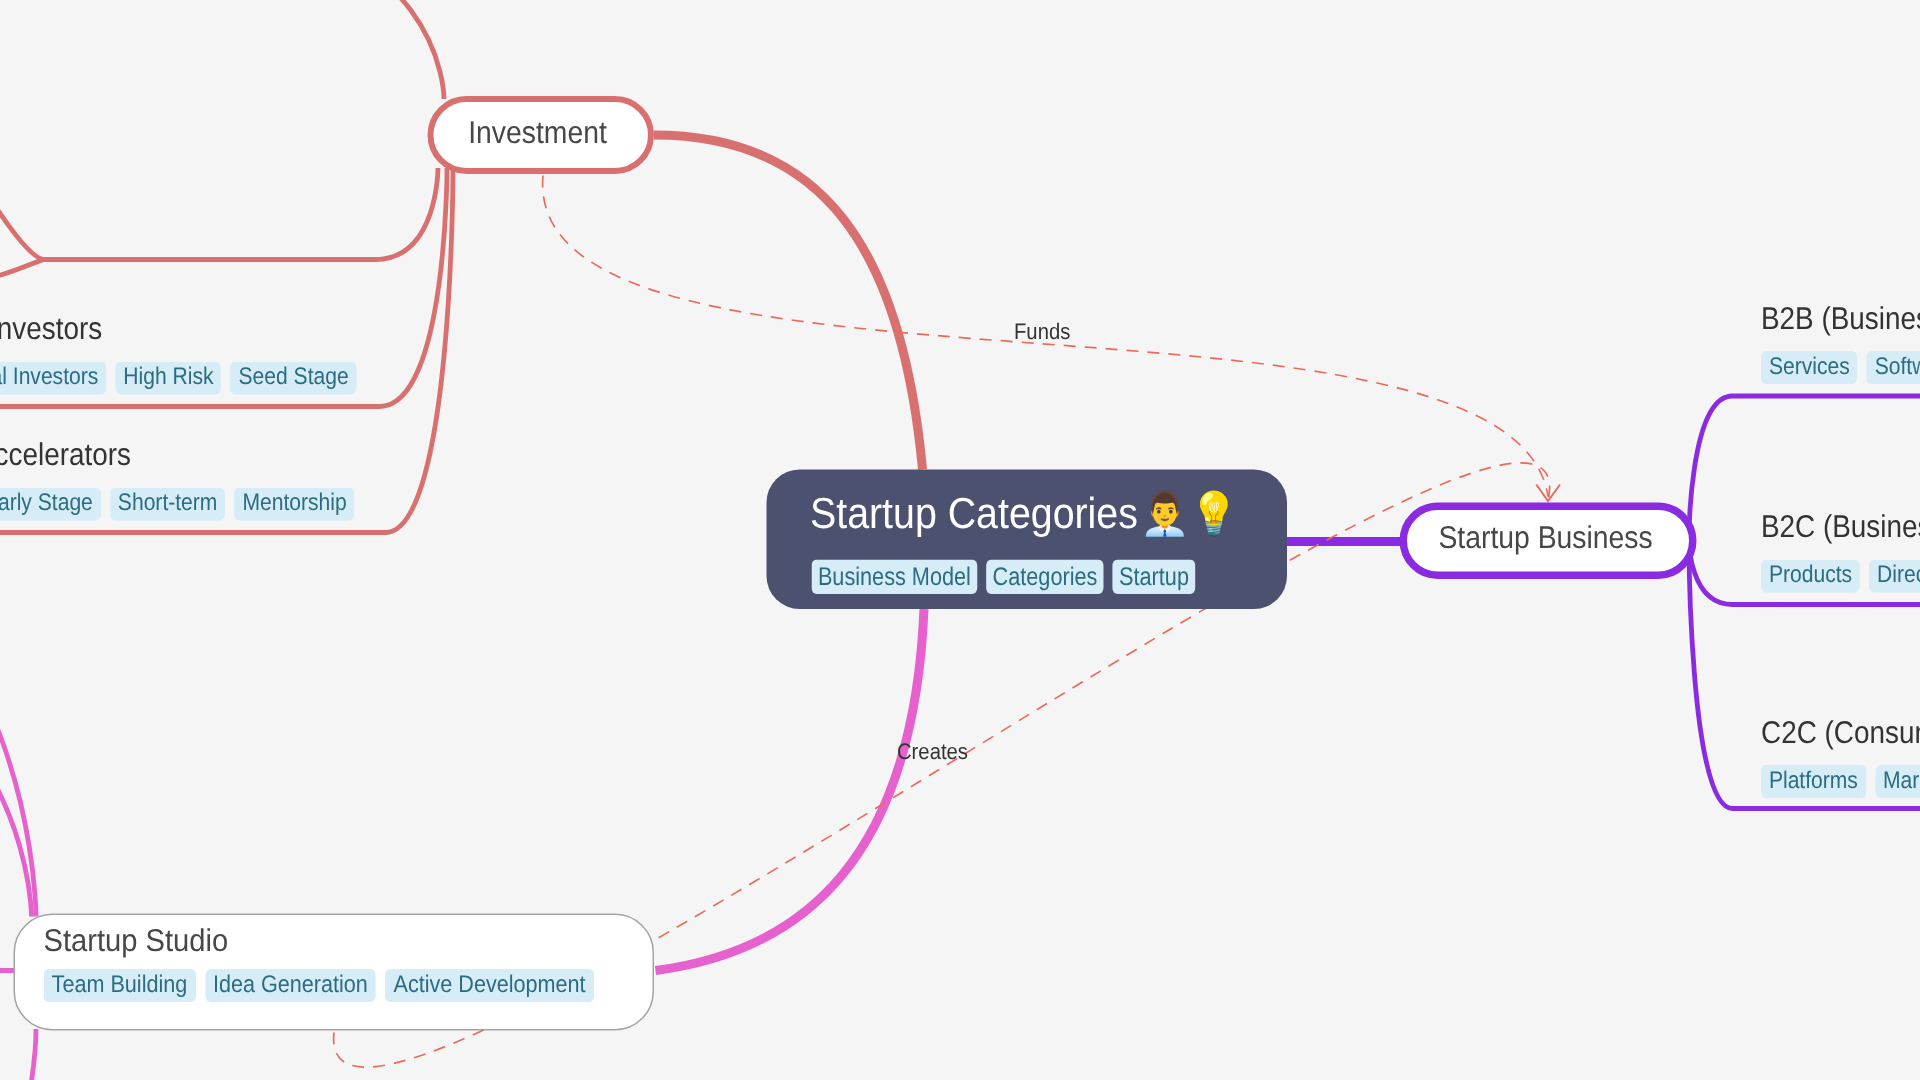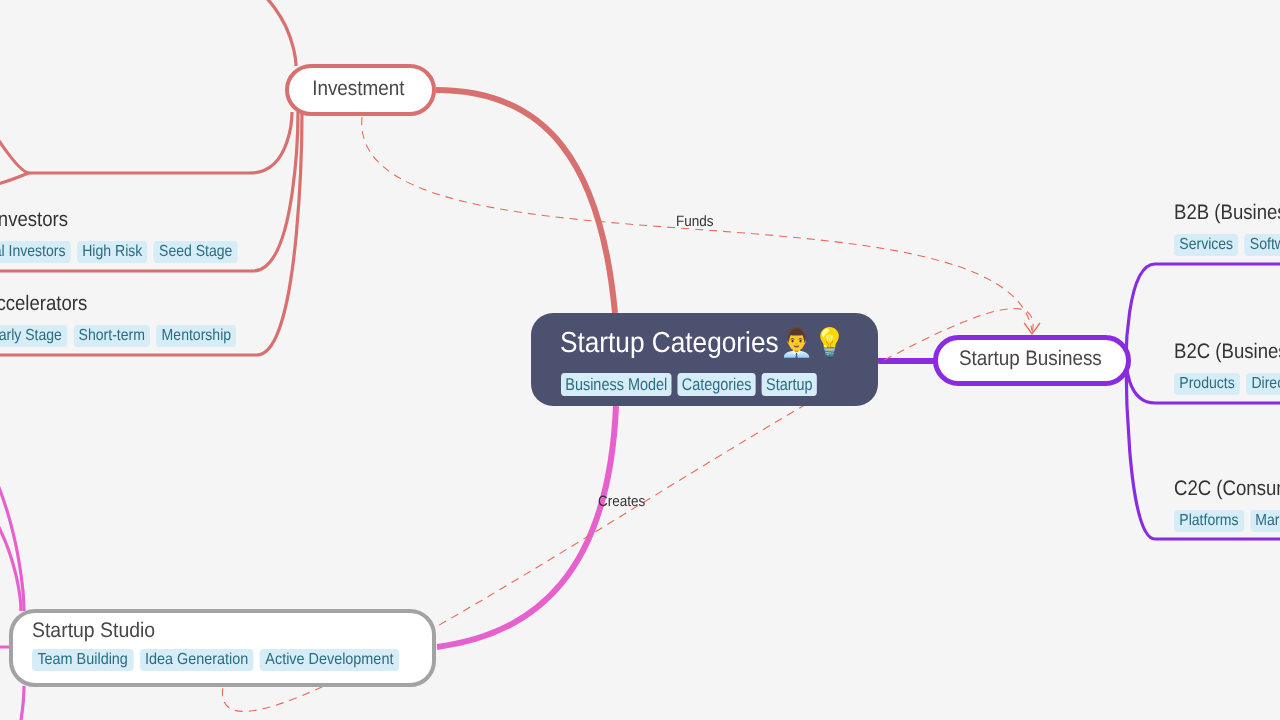--- a/index.html
+++ b/index.html
@@ -110,31 +110,31 @@
   </div>
 
   <div class="pill" style="left:933px;top:335px;width:198px;height:51px;border:5px solid #8a2be2;border-radius:26px;">
     <span class="plabel">Startup Business</span>
   </div>
 
   <div class="pill" style="left:285px;top:64px;width:151px;height:52px;border:4px solid #d8706f;border-radius:26px;">
     <span class="plabel">Investment</span>
   </div>
 
-  <div class="pill" style="left:9px;top:609px;width:427px;height:78px;border:4px solid #a3a3a3;border-radius:26px;
+  <div class="pill" style="left:9px;top:609px;width:427px;height:78px;border:1px solid #a3a3a3;border-radius:26px;
               display:block;padding:5.5px 0 0 19px;">
     <div class="plabel" style="font-size:21px;color:#474747;transform:scaleX(.925) translateZ(0);transform-origin:0 50%;display:block;line-height:1.15;position:static;">Startup Studio</div>
     <div class="tagrow" style="margin-top:6px;transform:scaleX(.9) translateZ(0);">
       <span class="tag">Team Building</span>
       <span class="tag">Idea Generation</span>
       <span class="tag">Active Development</span>
     </div>
   </div>
 
-  <div id="root" style="left:511px;top:313px;width:347px;height:93px;margin-left:20px;">
+  <div id="root" style="left:511px;top:313px;width:347px;height:93px;">
     <div class="rtitle"><span>Startup Categories</span><span class="emoji">👨‍💼 💡</span></div>
     <div class="tagrow">
       <span class="tag">Business Model</span>
       <span class="tag">Categories</span>
       <span class="tag">Startup</span>
     </div>
   </div>
 
   <div class="elabel" style="left:676px;top:213px;">Funds</div>
   <div class="elabel" style="left:598px;top:493px;">Creates</div>

